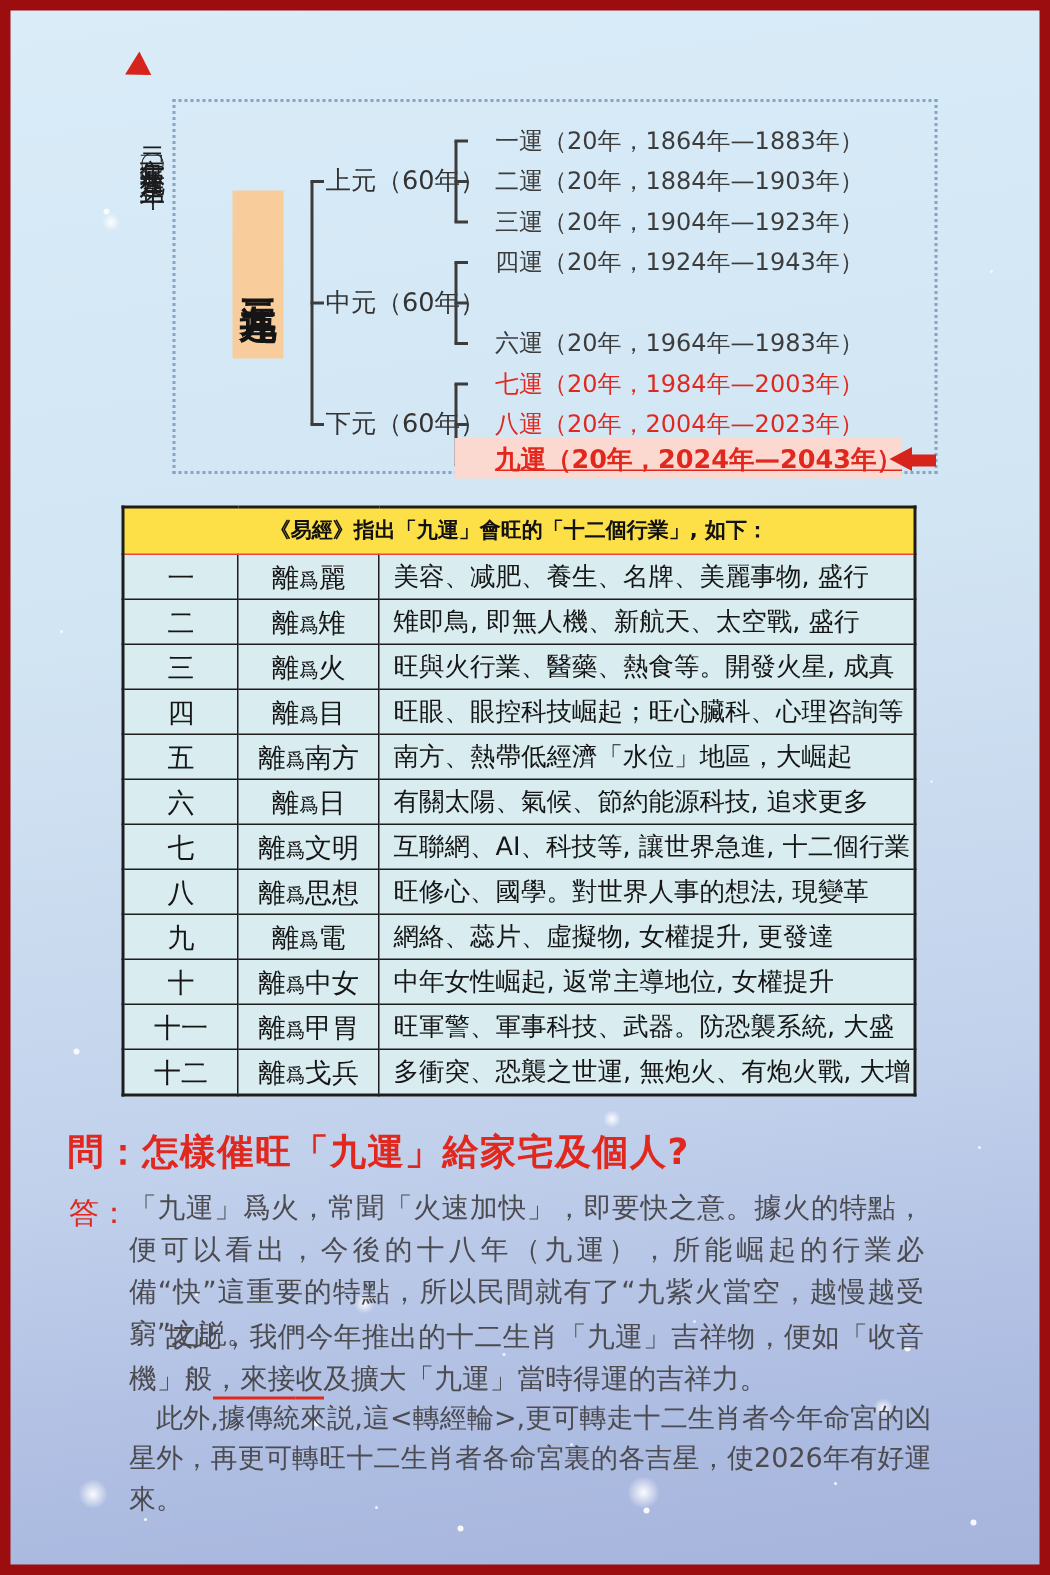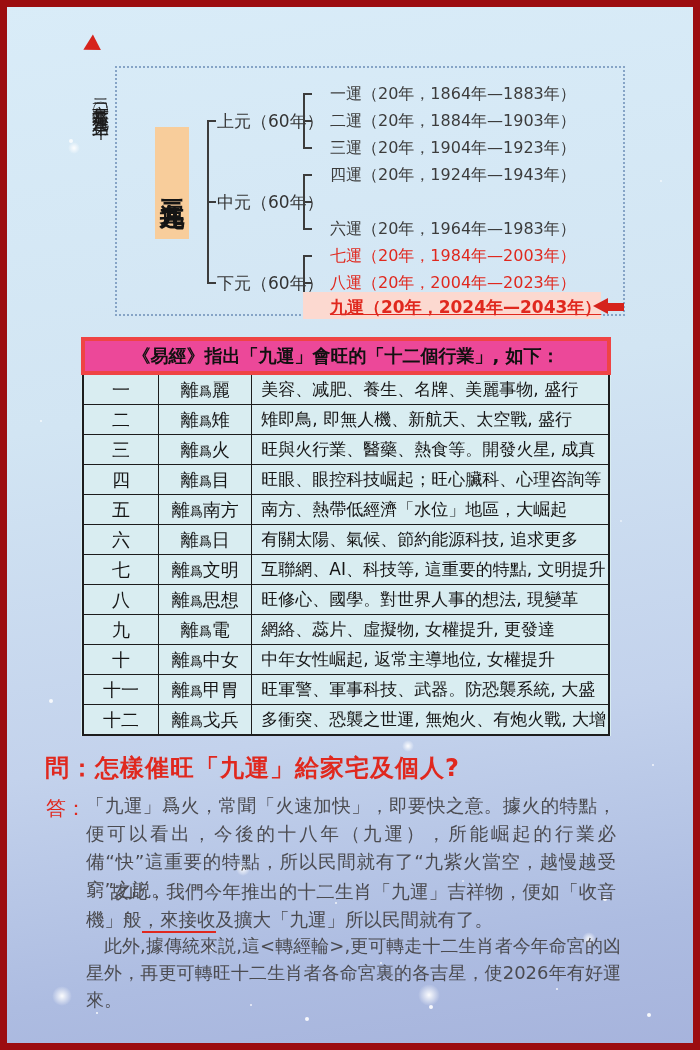--- a/index.html
+++ b/index.html
@@ -54,22 +54,22 @@
   .run.current{font-weight:bold;font-size:17px;}
   .hilite{position:absolute;left:186px;top:224px;width:298px;height:27px;background:#fcd9d0;z-index:1;}
   .arrowL{position:absolute;left:476px;top:230px;width:32px;height:17px;z-index:2;}
   .arrowL:before{content:"";position:absolute;left:0;top:0;width:0;height:0;
     border-right:15px solid #d6231c;border-top:8.5px solid transparent;border-bottom:8.5px solid transparent;}
   .arrowL:after{content:"";position:absolute;left:13px;top:4.5px;width:18px;height:8px;background:#d6231c;}
 
   
   .tbl{position:absolute;left:81px;top:337px;width:530px;border-collapse:collapse;
     background:#d9edf1;border:2px solid #1d1d1d;z-index:3;}
-  .tbl th{background:#ec4899;border:4px solid #ef4444;height:28px;
-    font-size:18px;font-weight:bold;color:#111;padding:1px 2px;white-space:nowrap;}
+  .tbl th{background:#fde047;border:1px solid #ef4444;height:28px;
+    font-size:14px;font-weight:bold;color:#111;padding:1px 2px;white-space:nowrap;}
   .tbl td{border:1px solid #1d1d1d;height:29px;font-size:18px;color:#161616;
     padding:0 2px;white-space:nowrap;overflow:hidden;}
   .c-num{width:82px;text-align:center;}
   .c-tri{width:96px;text-align:center;}
   .c-desc{width:344px;text-align:left;padding-left:9px !important;font-size:17px !important;}
   .wei{font-size:13px;}
 
   
   .question{position:absolute;left:45px;top:752px;font-size:24px;font-weight:bold;
     color:#e0281e;letter-spacing:1px;white-space:nowrap;z-index:3;}
@@ -169,21 +169,21 @@
         <td class="c-desc">南方、熱帶低經濟「水位」地區，大崛起</td>
       </tr>
       <tr>
         <td class="c-num">六</td>
         <td class="c-tri"><span>離</span><span class="wei">爲</span><span>日</span></td>
         <td class="c-desc">有關太陽、氣候、節約能源科技, 追求更多</td>
       </tr>
       <tr>
         <td class="c-num">七</td>
         <td class="c-tri"><span>離</span><span class="wei">爲</span><span>文明</span></td>
-        <td class="c-desc">互聯網、AI、科技等, 這重要的特點, 文明提升</td>
+        <td class="c-desc">互聯網、AI、科技等, 讓世界急進, 十二個行業</td>
       </tr>
       <tr>
         <td class="c-num">八</td>
         <td class="c-tri"><span>離</span><span class="wei">爲</span><span>思想</span></td>
         <td class="c-desc">旺修心、國學。對世界人事的想法, 現變革</td>
       </tr>
       <tr>
         <td class="c-num">九</td>
         <td class="c-tri"><span>離</span><span class="wei">爲</span><span>電</span></td>
         <td class="c-desc">網絡、蕊片、虛擬物, 女權提升, 更發達</td>
@@ -203,17 +203,17 @@
         <td class="c-tri"><span>離</span><span class="wei">爲</span><span>戈兵</span></td>
         <td class="c-desc">多衝突、恐襲之世運, 無炮火、有炮火戰, 大增</td>
       </tr>
     </tbody>
   </table>
 
   <div class="question"><span>問：</span><span>怎樣催旺「九運」給家宅及個人?</span></div>
 
   <div class="ans-label">答：</div>
   <p class="ans-p p1">「九運」爲火，常聞「火速加快」，即要快之意。據火的特點，便可以看出，今後的十八年（九運），所能崛起的行業必備“快”這重要的特點，所以民間就有了“九紫火當空，越慢越受窮”之説。</p>
-  <p class="ans-p p2"><span>故此，我們今年推出的十二生肖「九運」吉祥物，便如「收音機」般</span><span class="redline">，來接</span><span class="redline">收</span><span>及擴大「九運」所以民間就有了。</span></p>
+  <p class="ans-p p2"><span>故此，我們今年推出的十二生肖「九運」吉祥物，便如「收音機」般</span><span class="redline">，來接</span><span class="redline">收</span><span>及擴大「九運」當時得運的吉祥力。</span></p>
   <p class="ans-p p3">此外,據傳統來説,這&lt;轉經輪&gt;,更可轉走十二生肖者今年命宮的凶星外，再更可轉旺十二生肖者各命宮裏的各吉星，使2026年有好運來。</p>
 
   <div class="frame"></div>
 </div>
 
 </body></html>

